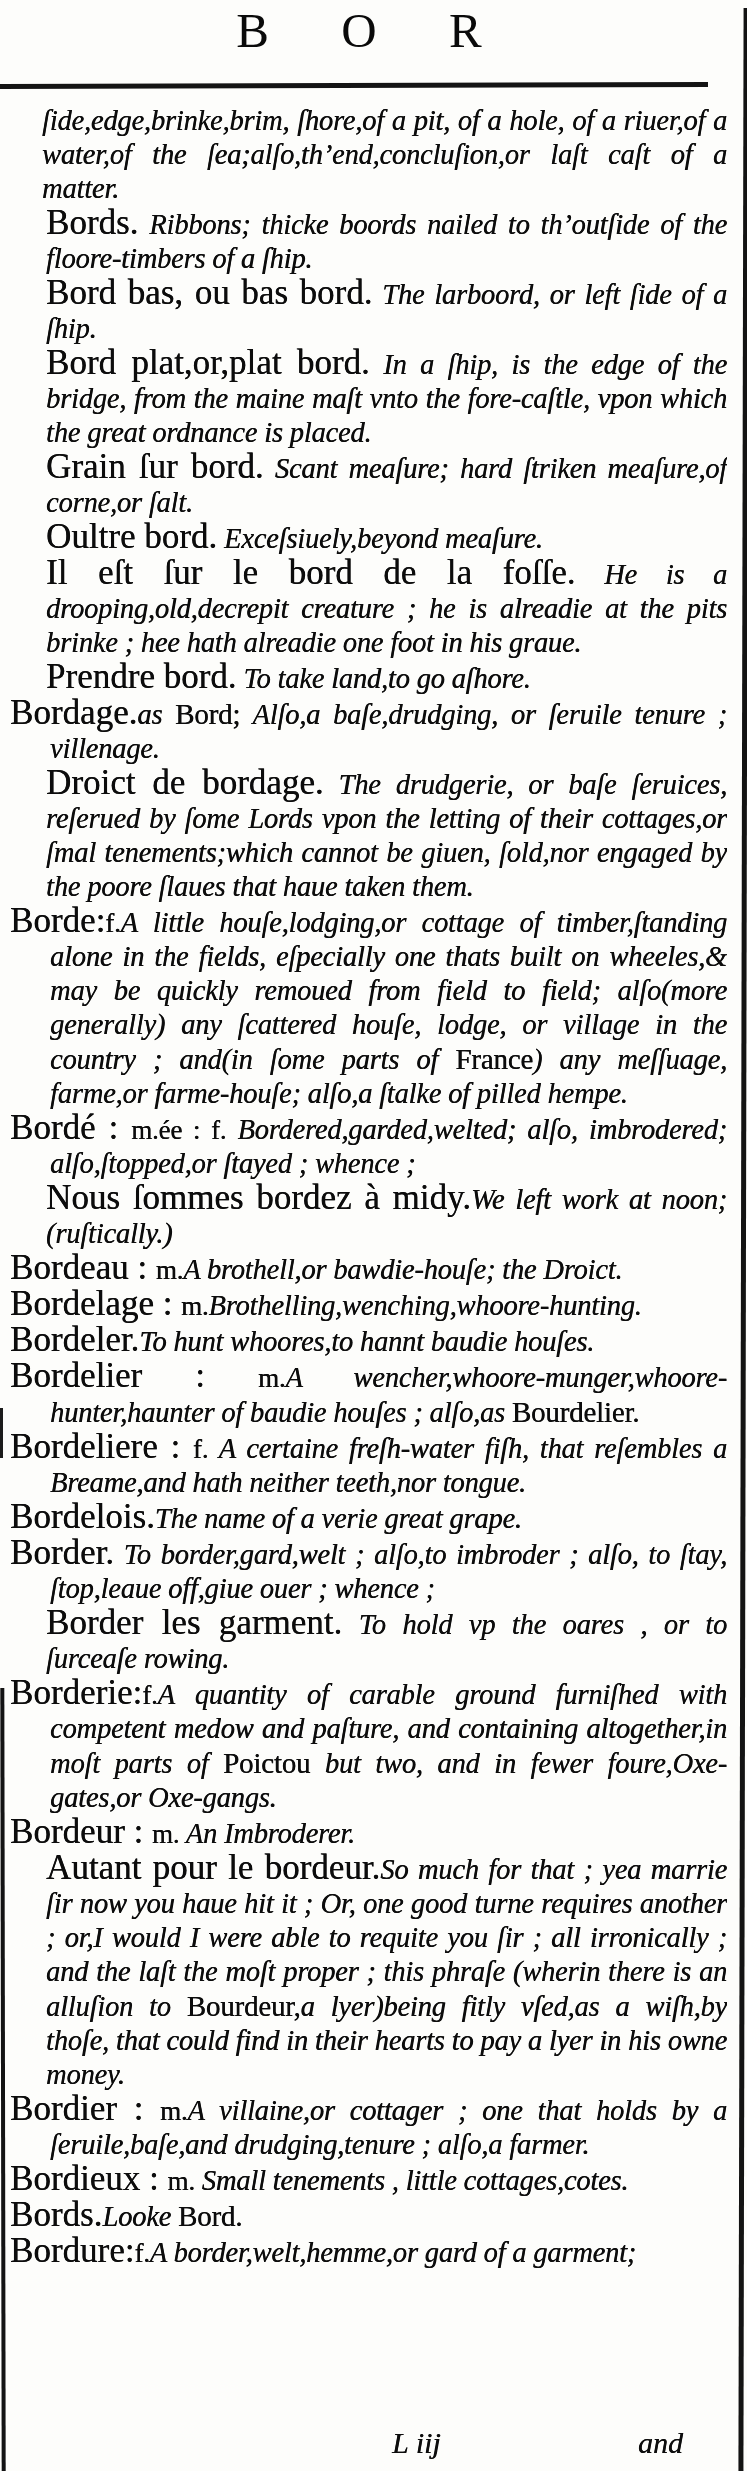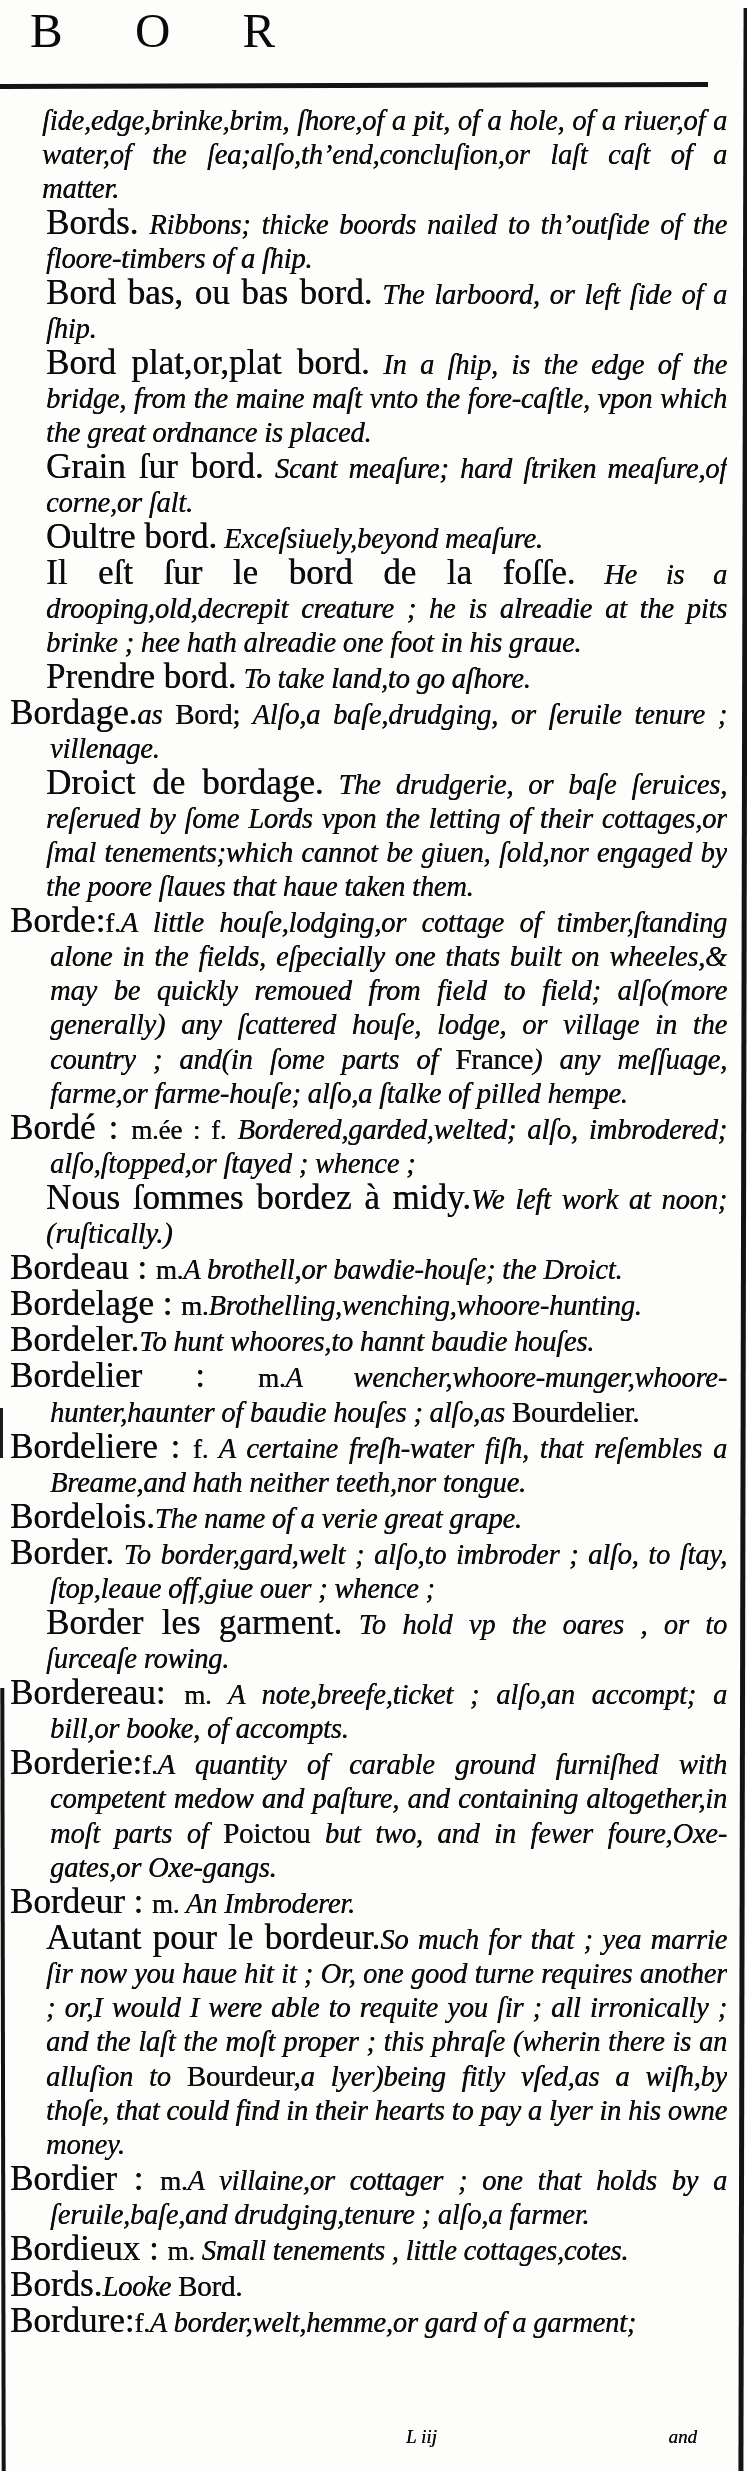--- a/index.html
+++ b/index.html
@@ -6,20 +6,21 @@
   .page{
     position:relative;
     width:747px;height:2471px;
     background:#fdfdfb;
     color:#0c0c0c;
     overflow:hidden;
     font-family:"Liberation Serif","DejaVu Serif",serif;
   }
   .running-head{
     position:absolute;top:2px;left:0;width:718px;
+    text-align:center;
     font-size:49px;
     letter-spacing:30px;text-indent:30px;
     font-weight:normal;
     color:#0a0a0a;
   }
   .head-rule{
     position:absolute;top:83px;left:0;width:708px;height:5px;
     background:#141414;
     transform:rotate(-0.15deg);
   }
@@ -37,22 +38,22 @@
     letter-spacing:-0.2px;
   }
   p.main{padding-left:40px;text-indent:-40px;}
   p.sub{padding-left:36px;text-indent:0;}
   p.cont{padding-left:32px;text-indent:0;}
   span.hw{font-style:normal;font-size:35px;letter-spacing:0;}
   span.sm{font-style:normal;font-size:27px;}
   span.rom{font-style:normal;font-size:29px;}
   span.def{font-style:italic;}
   .footer{
-    position:absolute;top:2426px;left:24px;width:717px;height:40px;
-    font-size:19px;
+    position:absolute;top:2426px;left:10px;width:717px;height:40px;
+    font-size:30px;
     text-shadow:0.35px 0 0 currentColor;
     text-align:center;
   }
   .sig{position:absolute;left:382px;font-style:italic;}
   .catch{position:absolute;right:44px;font-style:italic;}
   .rule-right{
     position:absolute;top:8px;right:1px;width:5px;height:2463px;
     background:#131313;
     transform:rotate(0.12deg);
   }
@@ -88,21 +89,20 @@
       <p class="entry main"><span class="hw">Bordé : </span><span class="sm">m.ée : f.</span><span class="def"> Bordered,garded,welted; alſo, imbrodered; alſo,ſtopped,or ſtayed ; whence ;</span></p>
       <p class="entry sub"><span class="hw">Nous ſommes bordez à midy.</span><span class="def">We left work at noon; (ruſtically.)</span></p>
       <p class="entry main"><span class="hw">Bordeau : </span><span class="sm">m.</span><span class="def">A brothell,or bawdie-houſe; the Droict.</span></p>
       <p class="entry main"><span class="hw">Bordelage : </span><span class="sm">m.</span><span class="def">Brothelling,wenching,whoore-hunting.</span></p>
       <p class="entry main"><span class="hw">Bordeler.</span><span class="def">To hunt whoores,to hannt baudie houſes.</span></p>
       <p class="entry main"><span class="hw">Bordelier : </span><span class="sm">m.</span><span class="def">A wencher,whoore-munger,whoore-hunter,haunter of baudie houſes ; alſo,as </span><span class="rom">Bourdelier.</span></p>
       <p class="entry main"><span class="hw">Bordeliere : </span><span class="sm">f.</span><span class="def"> A certaine freſh-water fiſh, that reſembles a Breame,and hath neither teeth,nor tongue.</span></p>
       <p class="entry main"><span class="hw">Bordelois.</span><span class="def">The name of a verie great grape.</span></p>
       <p class="entry main"><span class="hw">Border.</span><span class="def"> To border,gard,welt ; alſo,to imbroder ; alſo, to ſtay, ſtop,leaue off,giue ouer ; whence ;</span></p>
       <p class="entry sub"><span class="hw">Border les garment.</span><span class="def"> To hold vp the oares , or to ſurceaſe rowing.</span></p>
-      <p class="entry main"><span class="hw">Bordereau: </span><span class="sm">m.</span><span class="def"> A note,breefe,ticket ; alſo,an accompt; a bill,or booke, of accompts.</span></p>
       <p class="entry main"><span class="hw">Borderie:</span><span class="sm">f.</span><span class="def">A quantity of carable ground furniſhed with competent medow and paſture, and containing altogether,in moſt parts of </span><span class="rom">Poictou</span><span class="def"> but two, and in fewer foure,Oxe-gates,or Oxe-gangs.</span></p>
       <p class="entry main"><span class="hw">Bordeur : </span><span class="sm">m.</span><span class="def"> An Imbroderer.</span></p>
       <p class="entry sub"><span class="hw">Autant pour le bordeur.</span><span class="def">So much for that ; yea marrie ſir now you haue hit it ; Or, one good turne requires another ;  or,I would I were able to requite you ſir ; all irronically ;  and the laſt the moſt proper ;  this phraſe (wherin there is an alluſion to </span><span class="rom">Bourdeur,</span><span class="def">a lyer)being fitly vſed,as a wiſh,by thoſe, that could find in their hearts to pay a lyer in his owne money.</span></p>
       <p class="entry main"><span class="hw">Bordier : </span><span class="sm">m.</span><span class="def">A villaine,or cottager ; one that holds by a ſeruile,baſe,and drudging,tenure ; alſo,a farmer.</span></p>
       <p class="entry main"><span class="hw">Bordieux : </span><span class="sm">m.</span><span class="def"> Small tenements , little cottages,cotes.</span></p>
       <p class="entry main"><span class="hw">Bords.</span><span class="def">Looke </span><span class="rom">Bord.</span></p>
       <p class="entry main"><span class="hw">Bordure:</span><span class="sm">f.</span><span class="def">A border,welt,hemme,or gard of a garment;</span></p>
     </div>
 
   <div class="footer">

